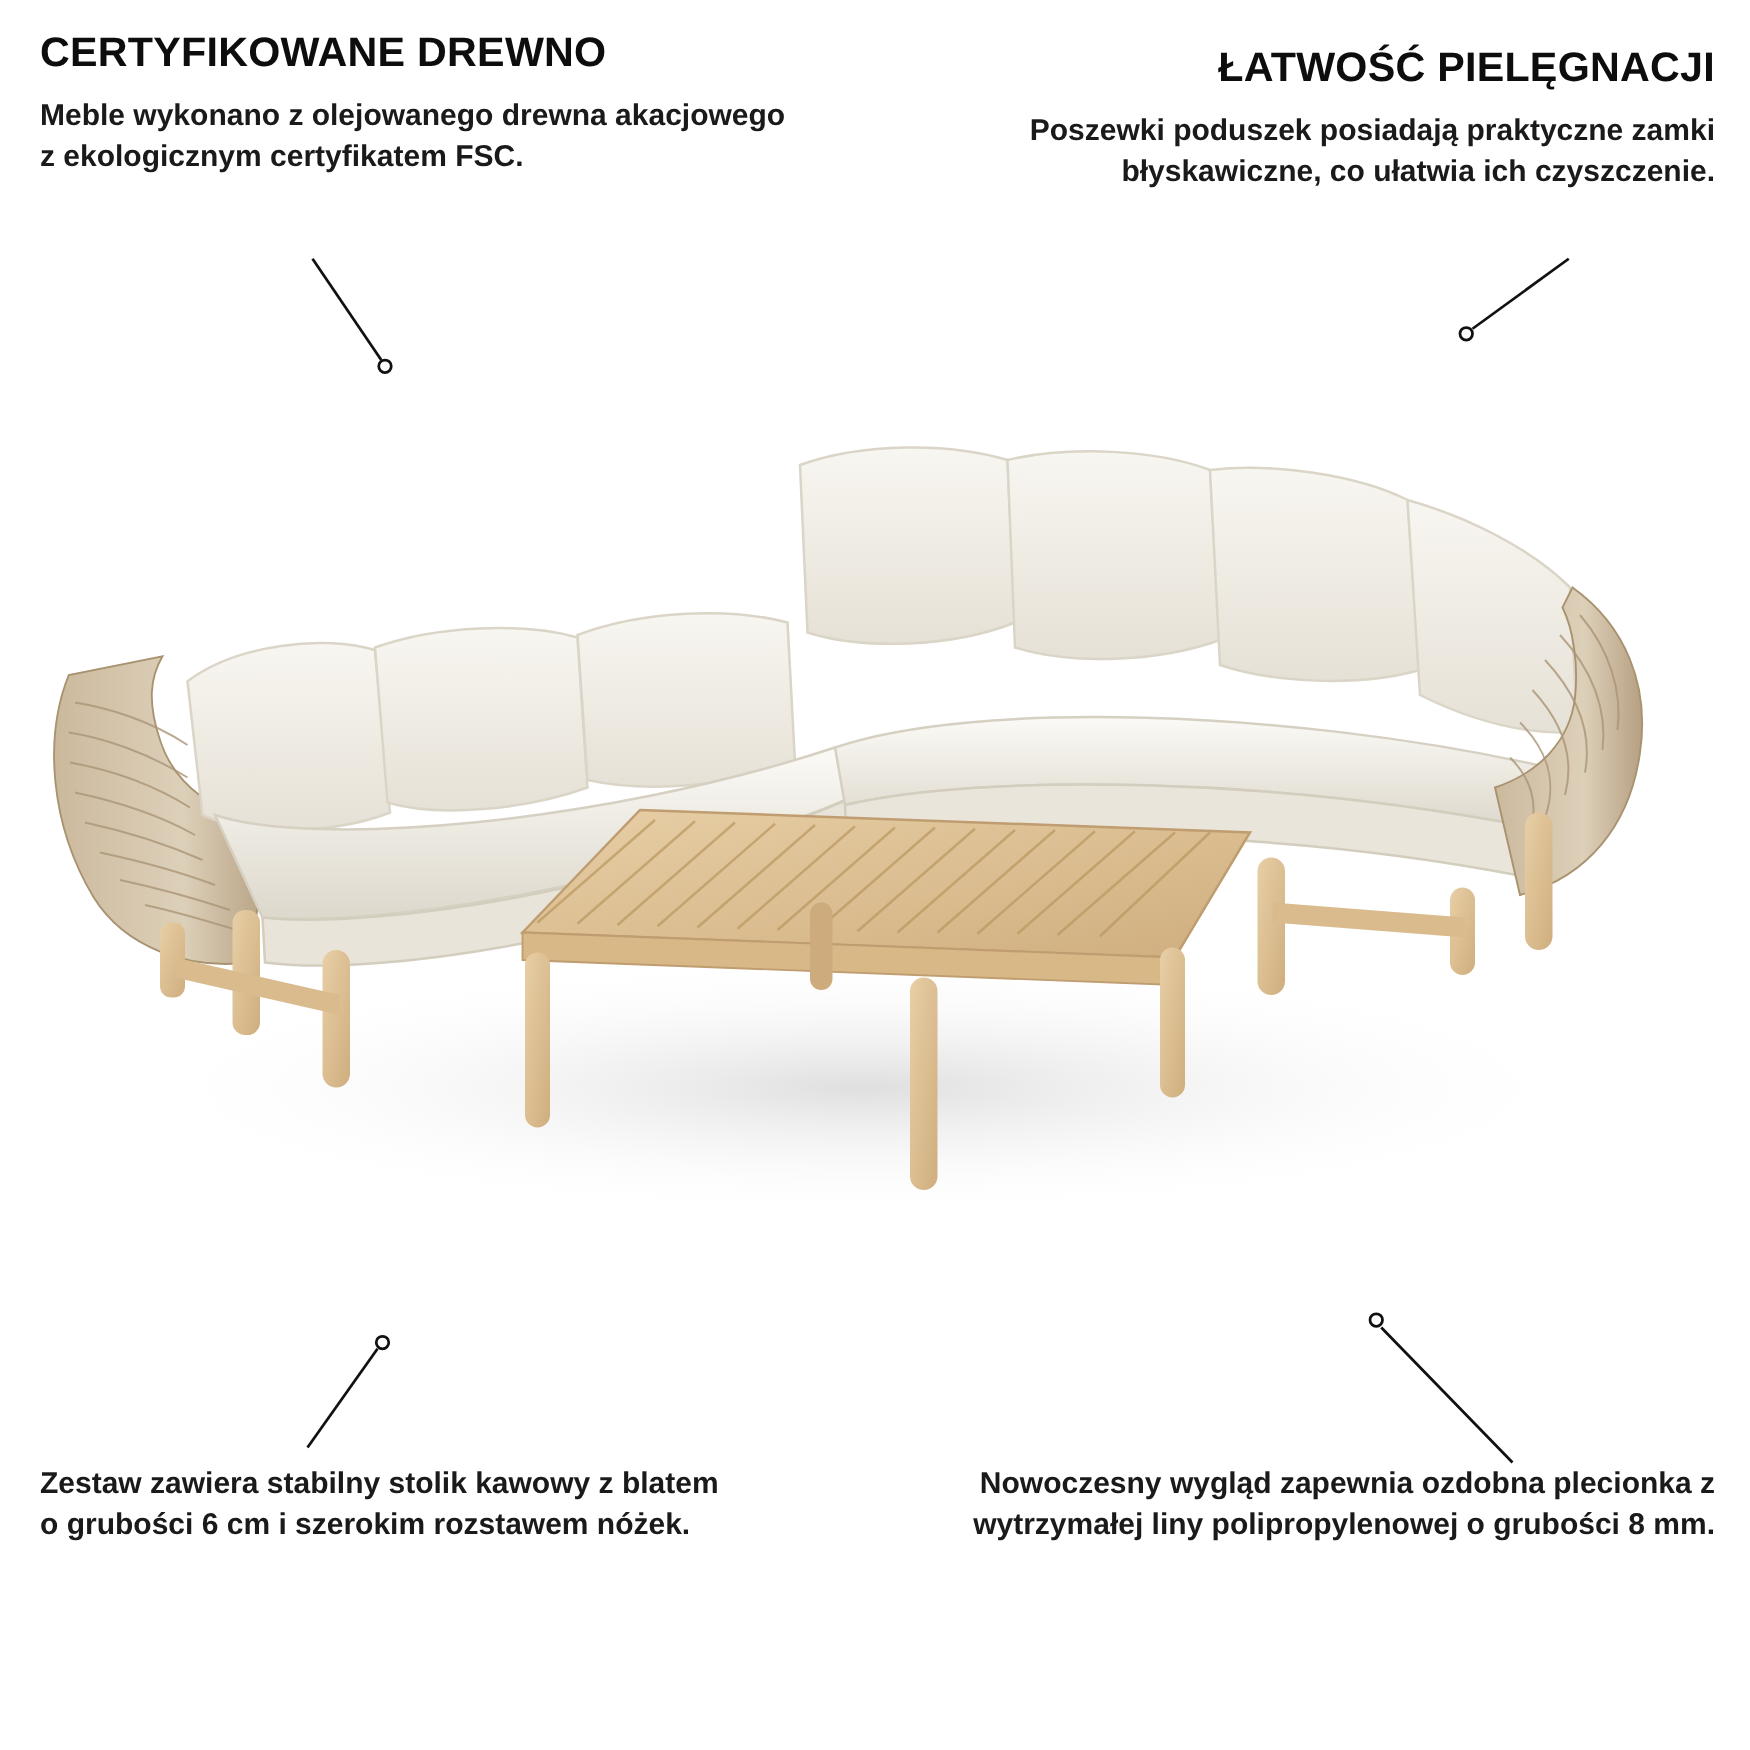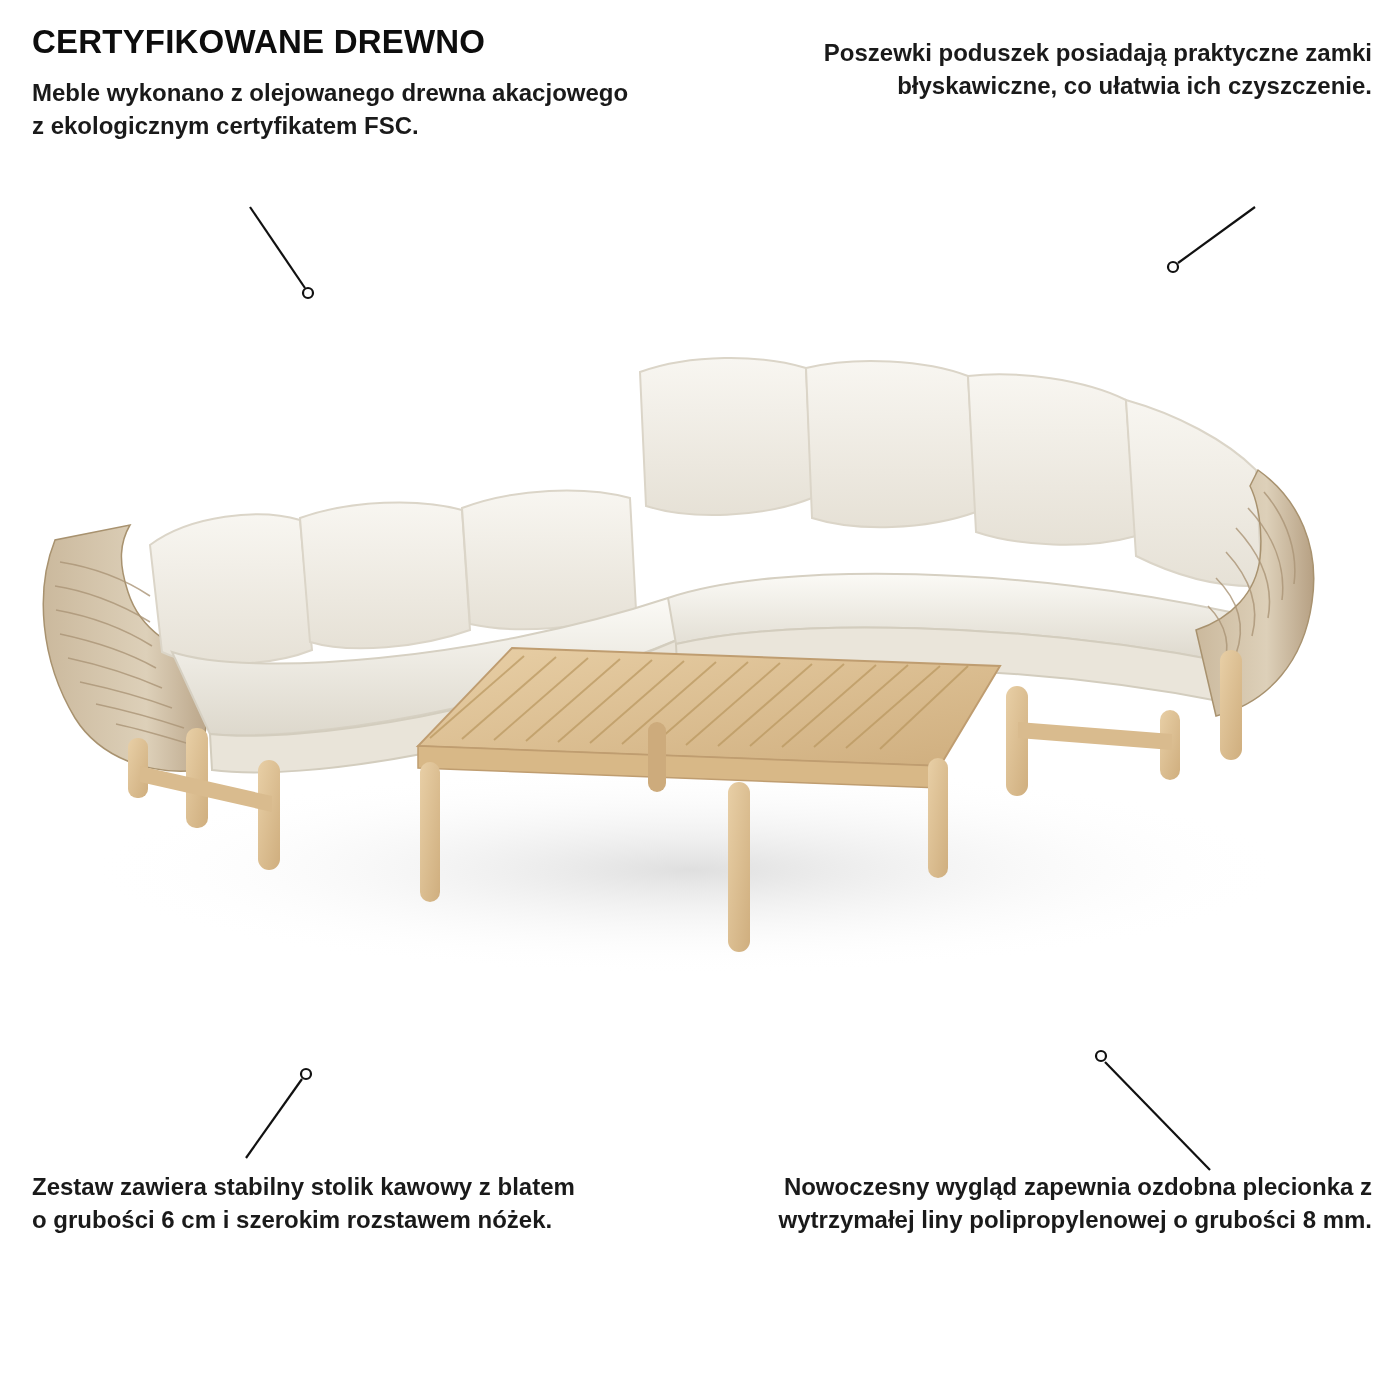--- a/index.html
+++ b/index.html
@@ -67,20 +67,21 @@
 </style>
 </head>
 <body>
 
 <div class="feature align-left" id="f-wood">
   <h2>CERTYFIKOWANE DREWNO</h2>
   <p>Meble wykonano z olejowanego drewna akacjowego z ekologicznym certyfikatem FSC.</p>
 </div>
 
 <div class="feature align-right" id="f-care">
+  <h2>ŁATWOŚĆ PIELĘGNACJI</h2>
   <p>Poszewki poduszek posiadają praktyczne zamki błyskawiczne, co ułatwia ich czyszczenie.</p>
 </div>
 
 <div class="feature align-left" id="f-table">
   <p>Zestaw zawiera stabilny stolik kawowy z blatem o grubości 6 cm i szerokim rozstawem nóżek.</p>
 </div>
 
 <div class="feature align-right" id="f-finish">
   <p>Nowoczesny wygląd zapewnia ozdobna plecionka z wytrzymałej liny polipropylenowej o grubości 8 mm.</p>
 </div>

